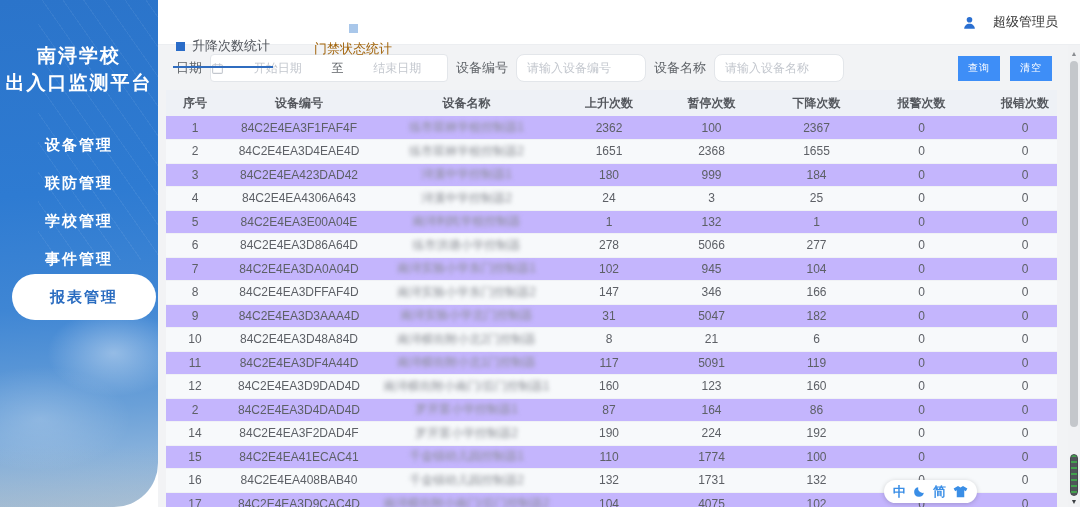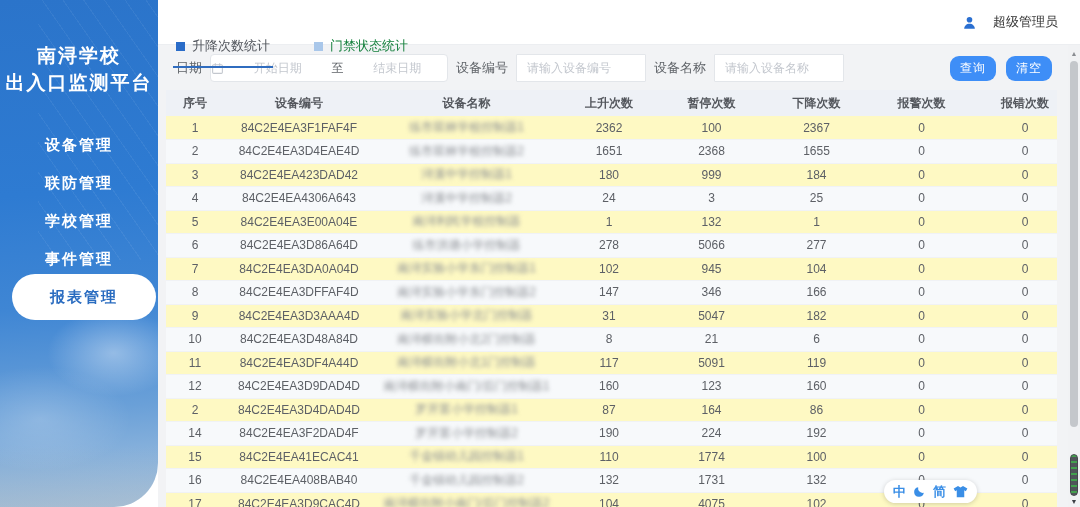--- a/index.html
+++ b/index.html
@@ -41,48 +41,48 @@
   }
   
   .main { flex:1; display:flex; flex-direction:column; background:#f2f3f5; position:relative; min-width:0; }
   .topbar {
     height:45px; flex:0 0 45px; background:#fff; display:flex; align-items:center;
     border-bottom:1px solid #eceef1;
   }
   .tabs { display:flex; padding-left:18px; gap:44px; height:100%;margin-top:48px; }
   .tab { position:relative; display:flex; align-items:center; gap:7px; font-size:13px; color:#50545b; cursor:pointer; }
   .tab .bullet { width:9px; height:9px; background:#2a6cc8; flex:0 0 9px; }
-  .tab.inactive { color:#15803d; }
+  .tab.inactive { color:#a16207;flex-direction:column; }
   .tab.inactive .bullet { background:#a9c7ea; }
   .tab.active::after { content:""; position:absolute; left:-3px; right:-3px; bottom:0; height:2px; background:#2f6cbf; }
   .user { margin-left:auto; margin-right:22px; display:flex; align-items:center; gap:16px; font-size:13px; color:#333; cursor:pointer; }
   
   .filters { display:flex; align-items:center; padding:9px 0 8px 18px; gap:8px; font-size:13px; color:#5f6368; flex:0 0 45px; }
   .fld-label { white-space:nowrap; }
   .date-box {
     width:238px; height:28px; background:#fff; border:1px solid #e3e6ea; border-radius:4px;
     display:flex; align-items:center; padding:0 0; gap:4px; cursor:pointer;
   }
   .ph { color:#c3c7ce; font-size:12px; }
   .date-part { flex:1; text-align:center; white-space:nowrap; }
   .sep { color:#5f6368; font-size:12px; }
   .text-input {
-    width:130px; height:28px; background:#fff; border:1px solid #e3e6ea; border-radius:1px;
+    width:130px; height:28px; background:#fff; border:1px solid #e3e6ea; border-radius:8px;
     font-size:12px; color:#5f6368; padding:0 10px; outline:none;
     font-family:"Liberation Sans","DejaVu Sans",sans-serif;
   }
   .text-input::placeholder { color:#c3c7ce; }
   .btns { margin-left:auto; margin-right:28px; display:flex; gap:10px; }
   .btn {
     min-width:40px; height:25px; padding:0 10px; background:#3e8ef7; color:#fff;
-    border:none; border-radius:9px; font-size:12px; cursor:pointer; letter-spacing:1px;
+    border:none; border-radius:0; font-size:10px; cursor:pointer; letter-spacing:1px;
     font-family:"Liberation Sans","DejaVu Sans",sans-serif;
   }
   
-  .table-wrap { margin:0 23px 0 8px; flex:1; overflow:hidden; background:#fef9c3; }
+  .table-wrap { margin:0 23px 0 8px; flex:1; overflow:hidden; background:#c4b5fd; }
   table { width:100%; border-collapse:collapse; table-layout:fixed; font-size:12px; color:#5d6066; }
   thead th { background:#eef1f6; height:26px; font-weight:bold; font-size:12px; color:#54575d; text-align:center; }
   tbody td { height:23.5px; text-align:center; border-bottom:1px solid #f0f2f5; white-space:nowrap; padding:0; }
   tbody tr:nth-child(even) { background:#f7f9fb; }
   td.redacted { filter:blur(2px); color:#8a8d93; }
   
   .scrollbar { position:absolute; right:0; top:45px; bottom:0; width:12px; background:#f1f2f4; z-index:4; }
   .sb-arrow { position:absolute; left:0; width:12px; height:10px; font-size:7px; line-height:10px;
               text-align:center; color:#8a8d92; cursor:pointer; }
   .sb-up { top:4px; }

